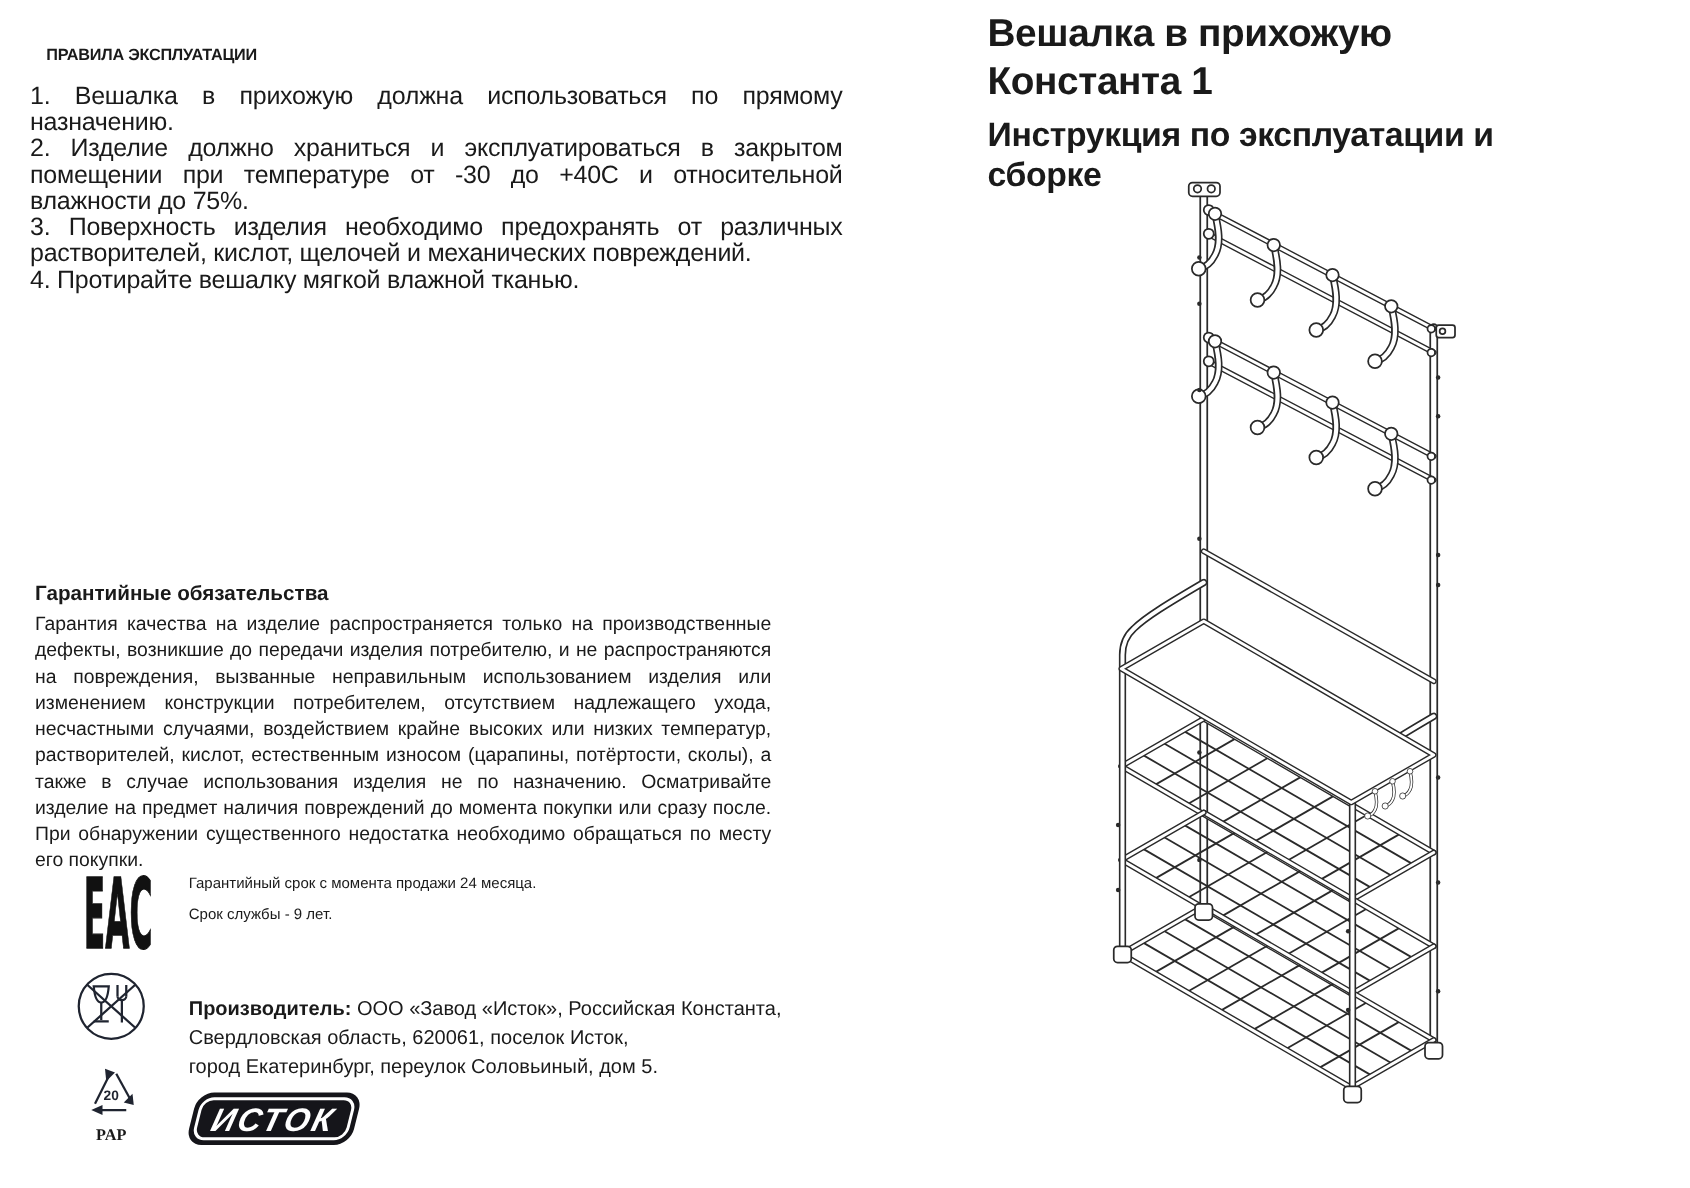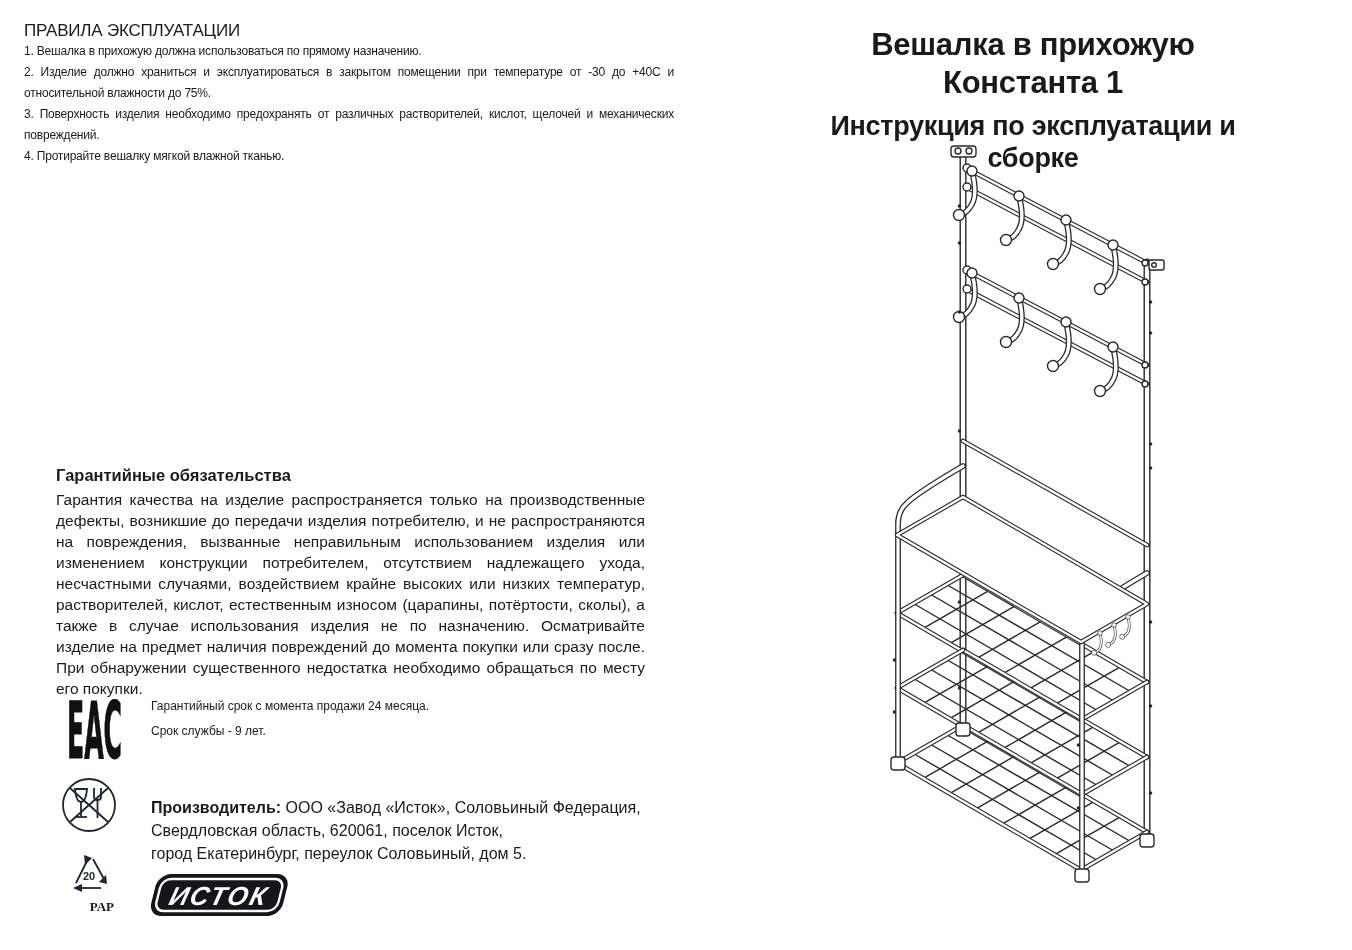--- a/index.html
+++ b/index.html
@@ -1,33 +1,33 @@
 <!DOCTYPE html>
 <html><head>
 <meta charset="utf-8">
 <style>
   html,body{margin:0;padding:0;background:#fff;}
   #canvas{position:relative;width:1352px;height:950px;background:#ffffff;overflow:hidden;
           font-family:"Liberation Sans",sans-serif;color:#1a1a1a;}
   .abs{position:absolute;}
   
   .rules{left:24px;top:20px;width:650px;}
-  .rules h2{margin:0;font-size:17px;font-weight:normal;letter-spacing:-0.2px;line-height:21px;}
-  .rules p{margin:0;font-size:12px;line-height:21px;letter-spacing:-0.2px;text-align:justify;}
-  .warranty{left:56px;top:464px;width:589px;}
+  .rules h2{margin:13px;font-size:13px;font-weight:bold;letter-spacing:-0.2px;line-height:21px;}
+  .rules p{margin:0;font-size:20px;line-height:21px;letter-spacing:-0.2px;text-align:justify;}
+  .warranty{left:28px;top:464px;width:589px;}
   .warranty h3{margin:0 0 3px 0;font-size:16.5px;font-weight:bold;line-height:22px;}
   .warranty p{margin:0;font-size:15.5px;line-height:21px;text-align:justify;}
   .cert-lines{left:151px;top:697px;width:520px;}
   .cert-lines p{margin:0 0 7px 0;font-size:12px;line-height:18px;}
   .manu{left:151px;top:796px;width:500px;font-size:16px;line-height:23px;}
   .manu .b{font-weight:bold;text-align:center;}
   .manu p{margin:0;}
-  .pap-label{font-family:"Liberation Serif",serif;font-weight:bold;font-size:13px;text-align:right;}
+  .pap-label{font-family:"Liberation Serif",serif;font-weight:bold;font-size:13px;text-align:center;}
   
-  .title-block{left:790px;top:26px;width:486px;text-align:center;}
+  .title-block{left:790px;top:8px;width:486px;text-align:left;}
   .title-block h1{margin:0;font-size:31px;font-weight:bold;line-height:38px;letter-spacing:-0.3px;}
   .title-block h2{margin:8px 0 0 0;font-size:27px;font-weight:bold;line-height:32px;letter-spacing:-0.3px;}
   
   .to{fill:none;stroke:#2a2a2a;stroke-width:4.6;stroke-linecap:round;}
   .ti{fill:none;stroke:#fff;stroke-width:2.4;stroke-linecap:round;}
   .po{fill:none;stroke:#2a2a2a;stroke-width:7;stroke-linecap:round;}
   .pi{fill:none;stroke:#fff;stroke-width:4.2;stroke-linecap:round;}
   .fo{fill:none;stroke:#2a2a2a;stroke-width:5.8;stroke-linecap:round;}
   .fi{fill:none;stroke:#fff;stroke-width:3.2;stroke-linecap:round;}
   .ho{fill:none;stroke:#2a2a2a;stroke-width:6;stroke-linecap:round;}
@@ -73,21 +73,21 @@
     <line x1="15" y1="41" x2="27" y2="41" class="icon-stroke" stroke-width="1.8"></line>
     <line x1="34" y1="12" x2="34" y2="21" class="icon-stroke" stroke-width="1.6"></line>
     <line x1="41" y1="12" x2="41" y2="21" class="icon-stroke" stroke-width="1.6"></line>
     <path d="M34,21 C34,25 41,25 41,21" class="icon-stroke" stroke-width="1.6"></path>
     <line x1="37.5" y1="24" x2="37.5" y2="42" class="icon-stroke" stroke-width="2.2"></line>
     <line x1="10" y1="12" x2="48" y2="46" class="icon-stroke"></line>
     <line x1="48" y1="12" x2="10" y2="46" class="icon-stroke"></line>
   </svg>
 
   <div class="abs manu">
-    <p><span class="b">Производитель:</span> <span>ООО «Завод «Исток», Соловьиный Федерация,</span></p>
+    <p><span class="b">Производитель:</span> <span>ООО «Завод «Исток», Российская Константа,</span></p>
     <p>Свердловская область, 620061, поселок Исток,</p>
     <p>город Екатеринбург, переулок Соловьиный, дом 5.</p>
   </div>
 
   <div class="abs" style="left:64px;top:847px;width:50px;">
     <svg width="50" height="48" viewBox="0 0 50 48">
       <path d="M12,36 L23,14" class="icon-stroke" stroke-width="3.2"></path>
       <polygon points="20,8 28,11 21,18" fill="#1f2430"></polygon>
       <path d="M29,12 L40,32" class="icon-stroke" stroke-width="3.2"></path>
       <polygon points="42,28 43,37 35,35" fill="#1f2430"></polygon>

